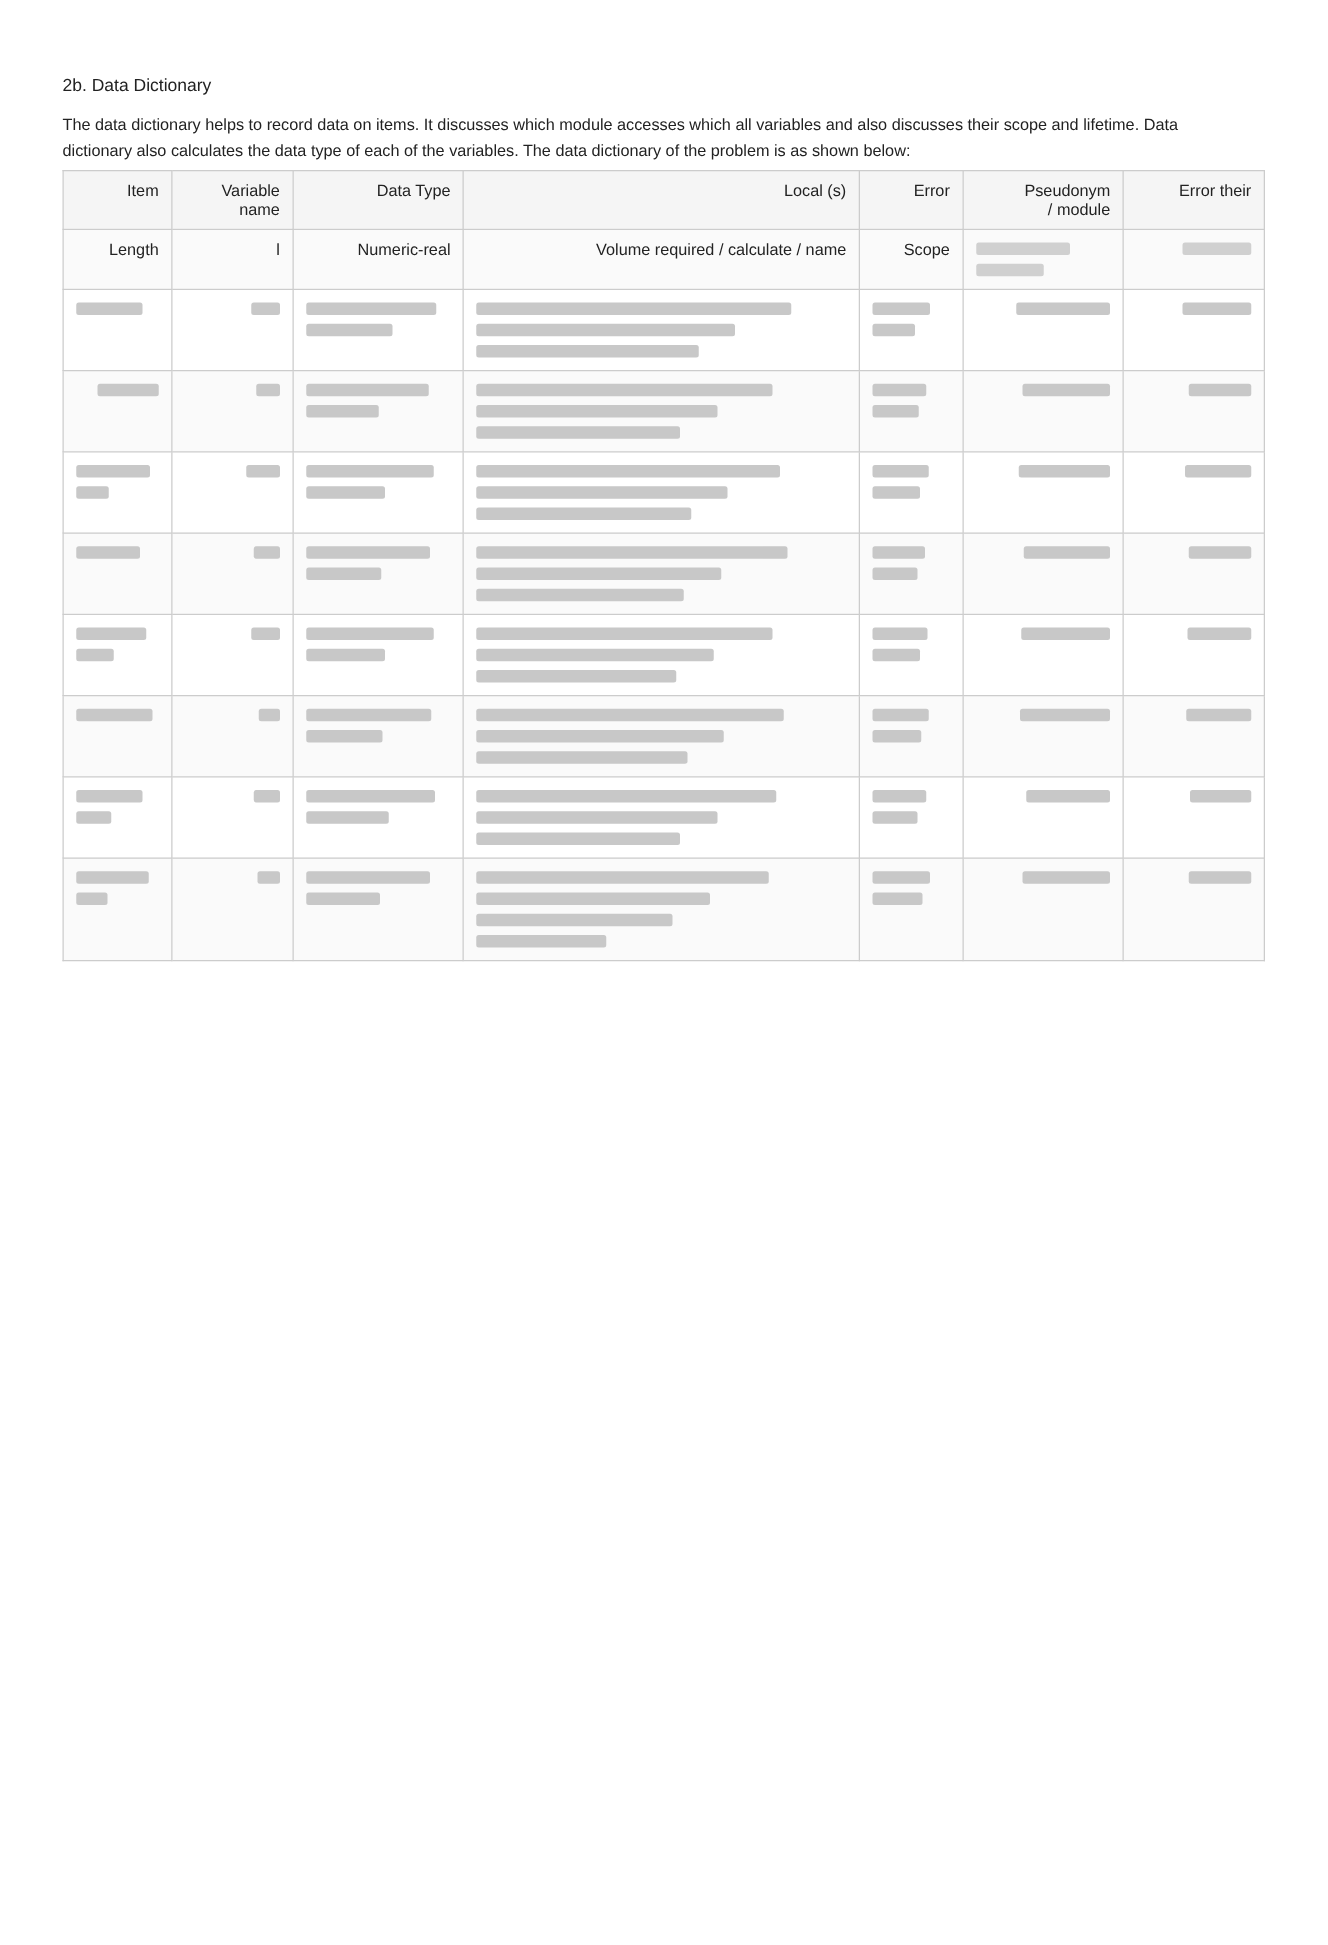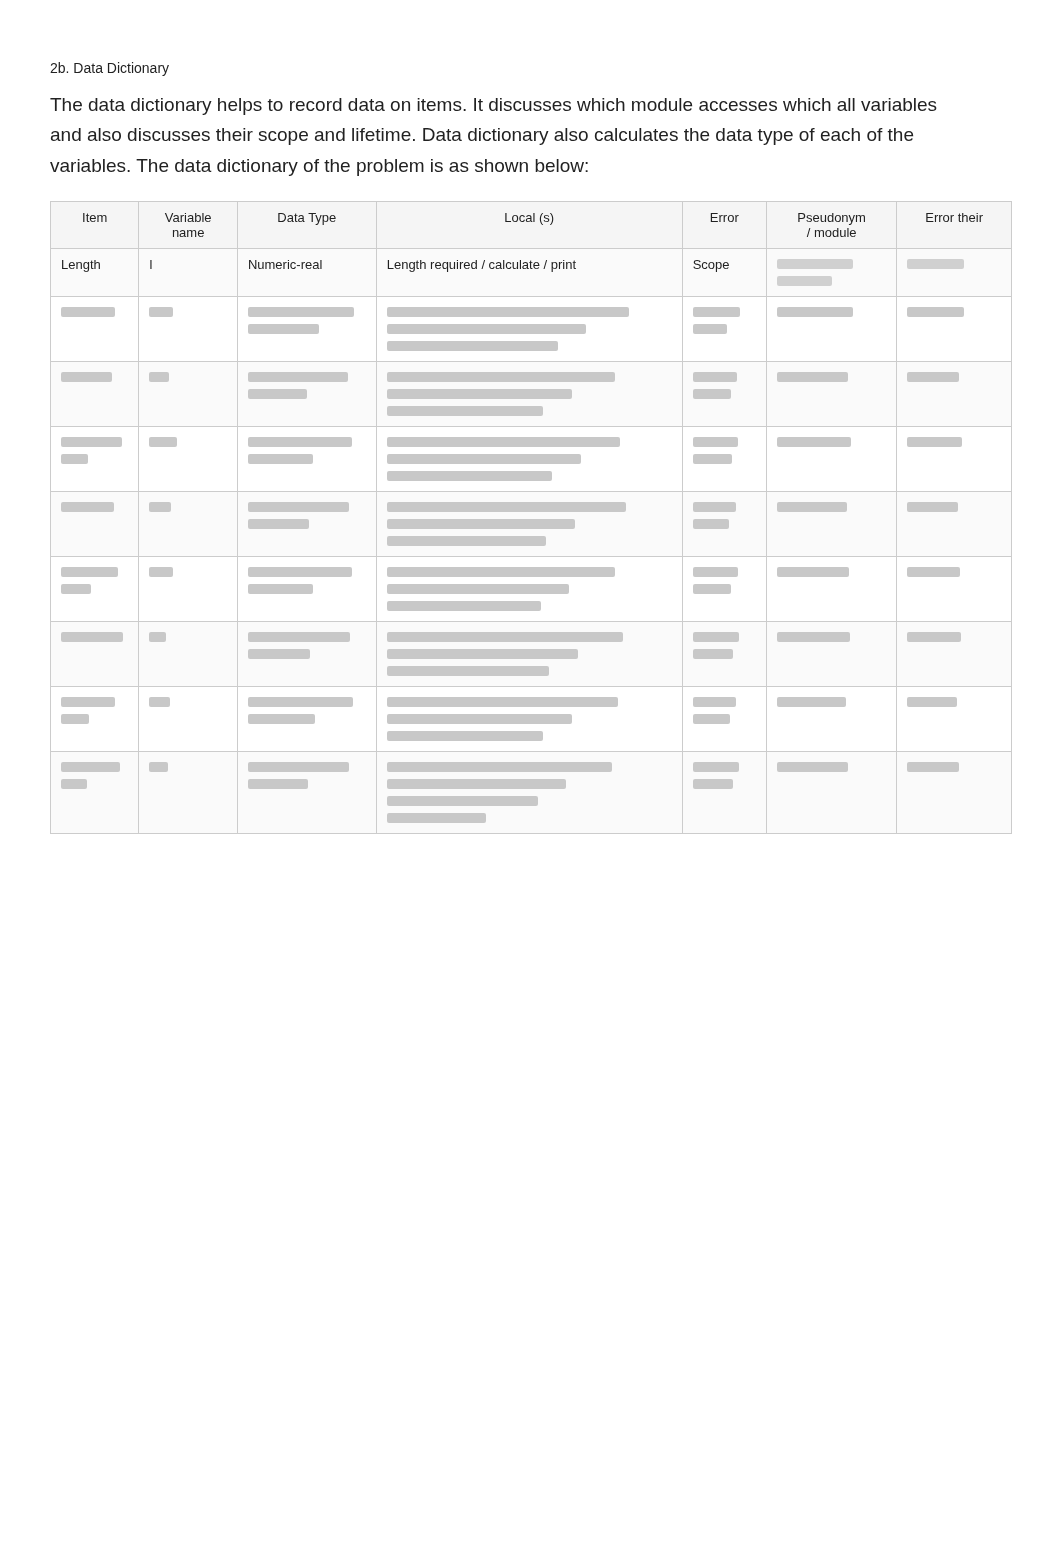--- a/index.html
+++ b/index.html
@@ -19,31 +19,32 @@
     }
 
     .section-title {
       font-size: 14px;
       font-weight: normal;
       margin-bottom: 14px;
       color: #222;
     }
 
     .description {
-      font-size: 19px;
+      font-size: 13px;
       line-height: 1.6;
-      margin-bottom: 20px;
+      margin-bottom: 4px;
       color: #222;
       max-width: 900px;
     }
 
     .data-table {
       width: 100%;
       border-collapse: collapse;
       font-size: 13px;
+      text-align: right;
     }
 
     .data-table th,
     .data-table td {
       border: 1px solid #ccc;
       padding: 8px 10px;
       vertical-align: top;
     }
 
     .data-table thead tr {
@@ -103,21 +104,21 @@
       <th>Pseudonym<br>/ module</th>
       <th>Error their</th>
     </tr>
   </thead>
   <tbody>
 
     <tr class="first-data-row">
       <td>Length</td>
       <td>l</td>
       <td>Numeric-real</td>
-      <td>Length required / calculate / print</td>
+      <td>Volume required / calculate / name</td>
       <td>Scope</td>
       <td>
         <div class="blur-stack">
           <div class="blur-block" style="width:70%;background:#d0d0d0;"></div>
           <div class="blur-block" style="width:50%;background:#d0d0d0;"></div>
         </div>
       </td>
       <td>
         <div class="blur-block" style="width:60%;background:#d0d0d0;"></div>
       </td>

